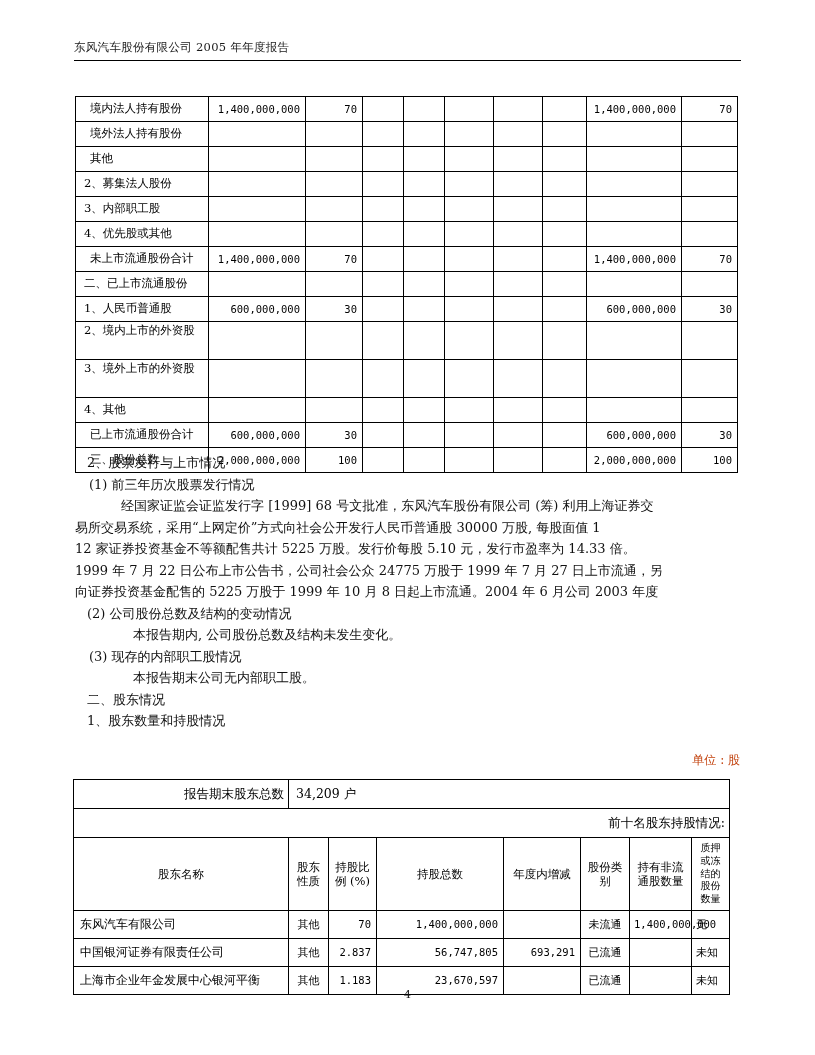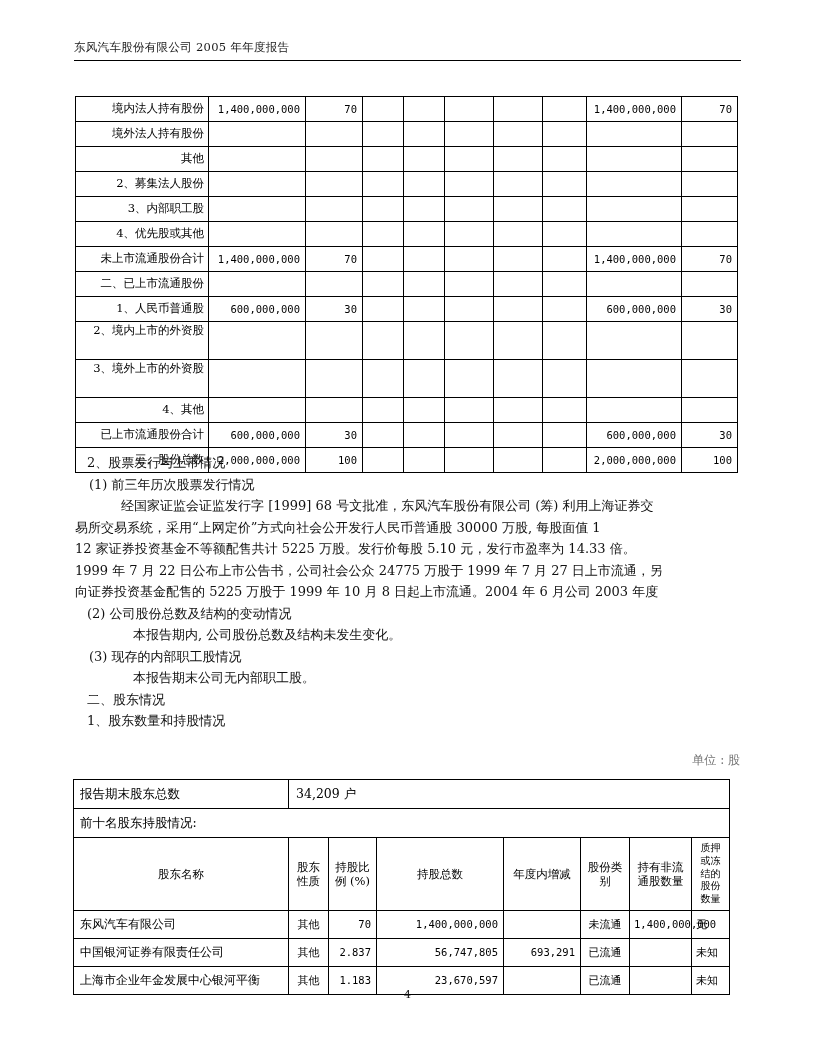--- a/index.html
+++ b/index.html
@@ -62,21 +62,21 @@
     top: 96px;
     width: 627px;
     font-size: 11.5px;
   }
   .tbl-structure td {
     height: 22px;
     padding: 1px 4px;
     line-height: 1.18;
   }
   .tbl-structure td.label {
-    text-align: right;
+    text-align: left;
     padding-left: 8px;
   }
   .tbl-structure td.label.indent {
     padding-left: 14px;
   }
   .tbl-structure td.num {
     text-align: right;
     padding-right: 5px;
     font-family: "DejaVu Sans Mono", "Liberation Mono", monospace;
     font-size: 10.5px;
@@ -105,38 +105,38 @@
   .prose p.flow { text-indent: 0; }
   .prose p.flow-first { text-indent: 46px; }
   .prose p.h-top { text-indent: 0; padding-left: 12px; }
 
   
   .unit-note {
     position: absolute;
     right: 75px;
     top: 752px;
     font-size: 12px;
-    color: #737373;
+    color: #c2410c;
   }
 
   
   .tbl-holders {
     position: absolute;
     left: 73px;
     top: 779px;
     width: 656px;
     font-size: 11.5px;
   }
   .tbl-holders td {
     padding: 2px 4px;
     line-height: 1.22;
   }
   .tbl-holders td.row-label {
     height: 24px;
-    text-align: left;
+    text-align: right;
     padding-left: 6px;
     font-size: 12.5px;
   }
   .tbl-holders td.row-value {
     height: 24px;
     text-align: left;
     padding-left: 7px;
     font-size: 12.5px;
   }
   .tbl-holders td.colhead {

